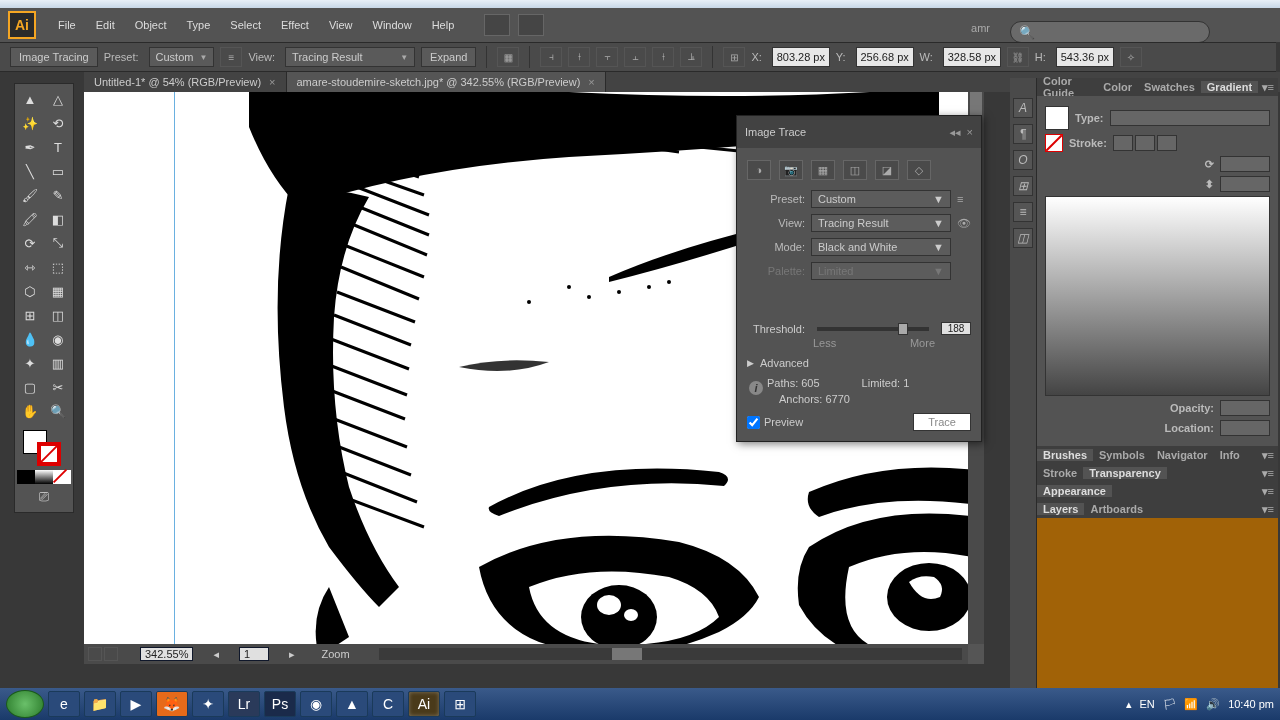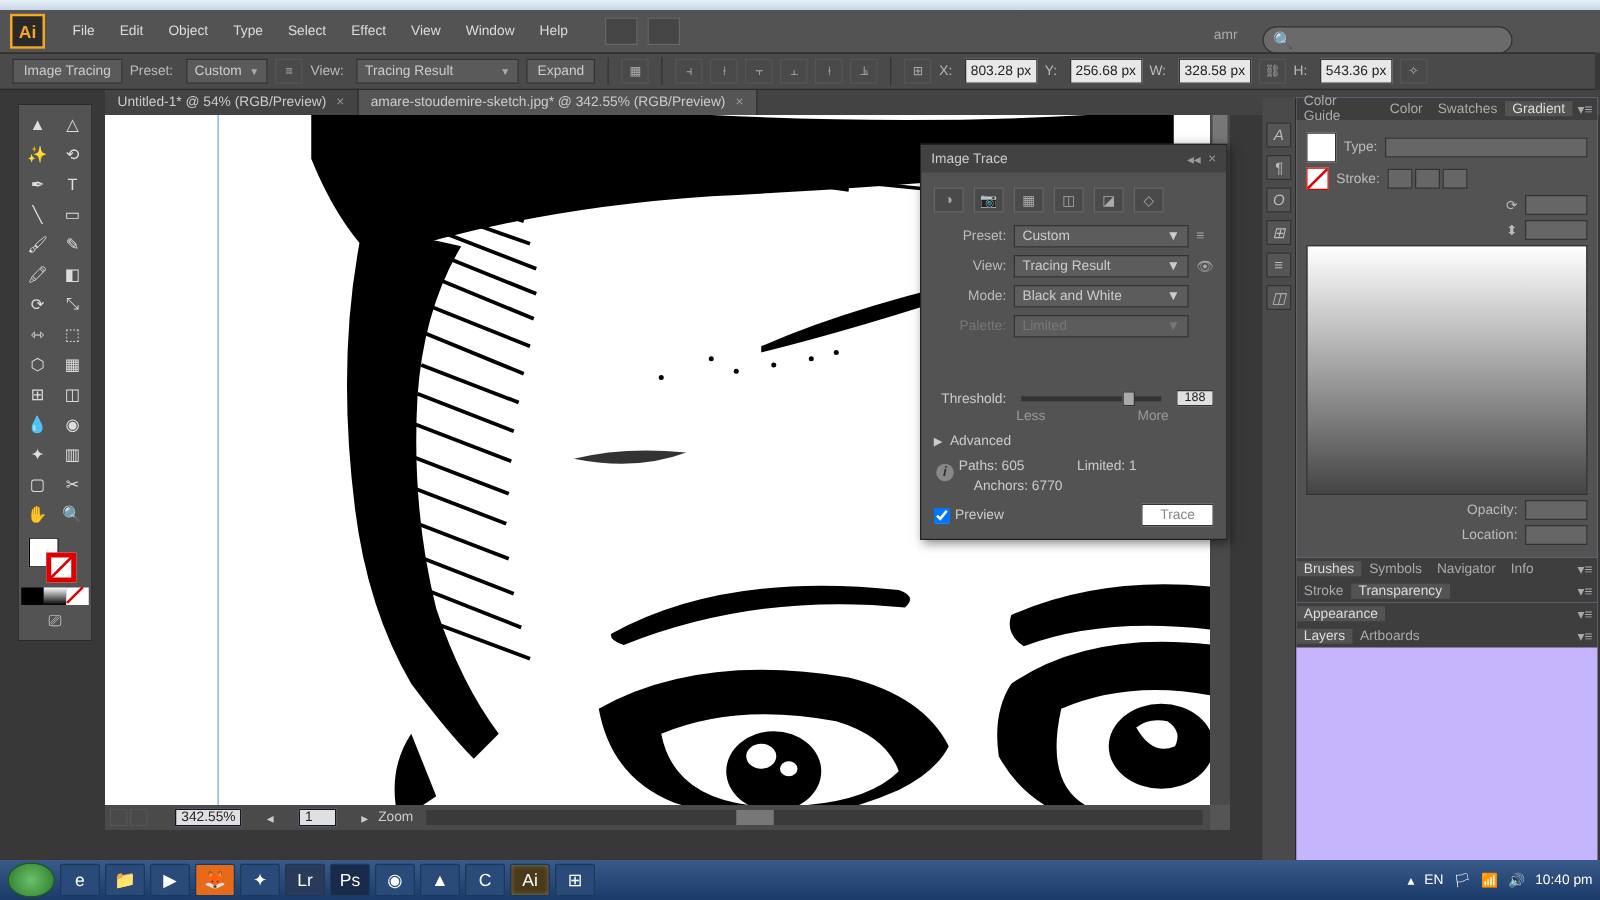--- a/index.html
+++ b/index.html
@@ -55,21 +55,21 @@
 .canvas-vline { position:absolute; left:90px; top:0; bottom:0; width:1px; background:#6ab0e0; }
 .vscroll { position:absolute; right:0; top:0; width:16px; bottom:20px; background:#4a4a4a; }
 .vscroll .thumb { position:absolute; top:0; left:2px; right:2px; height:30px; background:#777; }
 .hscroll-bar { position:absolute; bottom:0; left:0; right:16px; height:20px; background:#4a4a4a; display:flex; align-items:center; color:#ccc; font-size:10px; }
 .hscroll-bar .zoom { background:#e0e0e0; color:#222; padding:0 4px; margin:0 16px; border:1px solid #0f172a; }
 .hscroll-bar .track { flex:1; margin:0 6px; height:12px; background:#3a3a3a; position:relative; }
 .hscroll-bar .track .th { position:absolute; left:40%; width:30px; top:0; bottom:0; background:#777; }
 
 
 .panel-trace { position:absolute; top:115px; left:736px; width:246px; background:#535353; border:1px solid #222; color:#ccc; box-shadow:2px 2px 8px rgba(0,0,0,.5); }
-.panel-trace .titlebar { height:22px; background:#424242; display:flex; align-items:center; padding:0 8px; justify-content:space-between; }
+.panel-trace .titlebar { height:32px; background:#424242; display:flex; align-items:center; padding:0 8px; justify-content:space-between; }
 .panel-trace .titlebar .ctl { display:flex; gap:6px; font-size:10px; color:#999; }
 .pt-body { padding:8px 10px 10px; }
 .pt-icons { display:flex; gap:8px; margin:4px 0 10px; }
 .pt-icons div { width:24px; height:20px; border:1px solid #666; background:#4a4a4a; display:flex; align-items:center; justify-content:center; color:#aaa; }
 .pt-row { display:flex; align-items:center; margin:6px 0; gap:6px; }
 .pt-row .l { width:58px; text-align:right; color:#bbb; }
 .pt-row .dd { flex:1; background:#5c5c5c; border:1px solid #333; height:18px; display:flex; align-items:center; padding:0 6px; justify-content:space-between; font-size:10px; }
 .pt-row .dd.dim { color:#777; }
 .pt-row .eye { width:14px; color:#aaa; }
 .pt-slider { display:flex; flex-direction:column; margin:6px 0; }
@@ -83,21 +83,21 @@
 .pt-info { display:flex; gap:12px; font-size:10px; margin:6px 0 4px 20px; position:relative; }
 .pt-info .i { position:absolute; left:-18px; top:4px; width:14px; height:14px; border-radius:50%; background:#888; color:#333; text-align:center; line-height:14px; font-style:italic; font-weight:bold; }
 .pt-foot { display:flex; justify-content:space-between; align-items:center; margin-top:8px; }
 .pt-foot label { display:flex; gap:4px; align-items:center; }
 .pt-foot .btn { background:#ffffff; border:1px solid #333; padding:2px 14px; color:#888; }
 
 
 .rdock { position:absolute; top:78px; right:2px; bottom:28px; width:268px; display:flex; }
 .rdock-strip { width:26px; background:#4a4a4a; display:flex; flex-direction:column; gap:6px; padding-top:20px; align-items:center; }
 .rdock-strip div { width:20px; height:20px; background:#555; border:1px solid #333; color:#bbb; text-align:center; line-height:18px; font-size:12px; font-style:italic; }
-.rdock-panels { flex:1; background:#c4b5fd; border-left:1px solid #2a2a2a; display:flex; flex-direction:column; }
+.rdock-panels { flex:1; background:#a16207; border-left:1px solid #2a2a2a; display:flex; flex-direction:column;font-weight:bold; }
 .rtabs { display:flex; height:18px; background:#3e3e3e; color:#aaa; font-size:10px; align-items:center; }
 .rtabs span { padding:0 6px; cursor:pointer; }
 .rtabs span.active { background:#535353; color:#ddd; }
 .rtabs .menu { margin-left:auto; padding:0 4px; }
 .rpanel { background:#535353; padding:6px 8px; color:#bbb; font-size:10px; }
 .grad-preview { height:200px; background:linear-gradient(#fff,#444); margin:4px 0; border:1px solid #333; }
 .r-row { display:flex; align-items:center; gap:6px; margin:4px 0; }
 .r-row .dd { background:#666; border:1px solid #333; height:16px; width:50px; }
 
 
@@ -281,21 +281,21 @@
     </div>
   <div class="hscroll-bar">
     <div style="width:40px;display:flex;gap:2px;padding-left:4px">
         <div class="icon-sq" style="width:14px;height:14px"></div>
         <div class="icon-sq" style="width:14px;height:14px"></div>
       </div>
     <div class="zoom">342.55%</div>
     <span style="margin:0 4px">◂</span>
     <div class="zoom" style="width:30px">1</div>
     <span style="margin:0 4px">▸</span>
-    <span style="margin:0 4px">Zoom</span>
+    <span style="margin:0 23px">Zoom</span>
     <div class="track">
         <div class="th"></div>
       </div>
   </div>
 </div>
 
 <div class="panel-trace">
   <div class="titlebar">
     <span>Image Trace</span>
     <div class="ctl">

